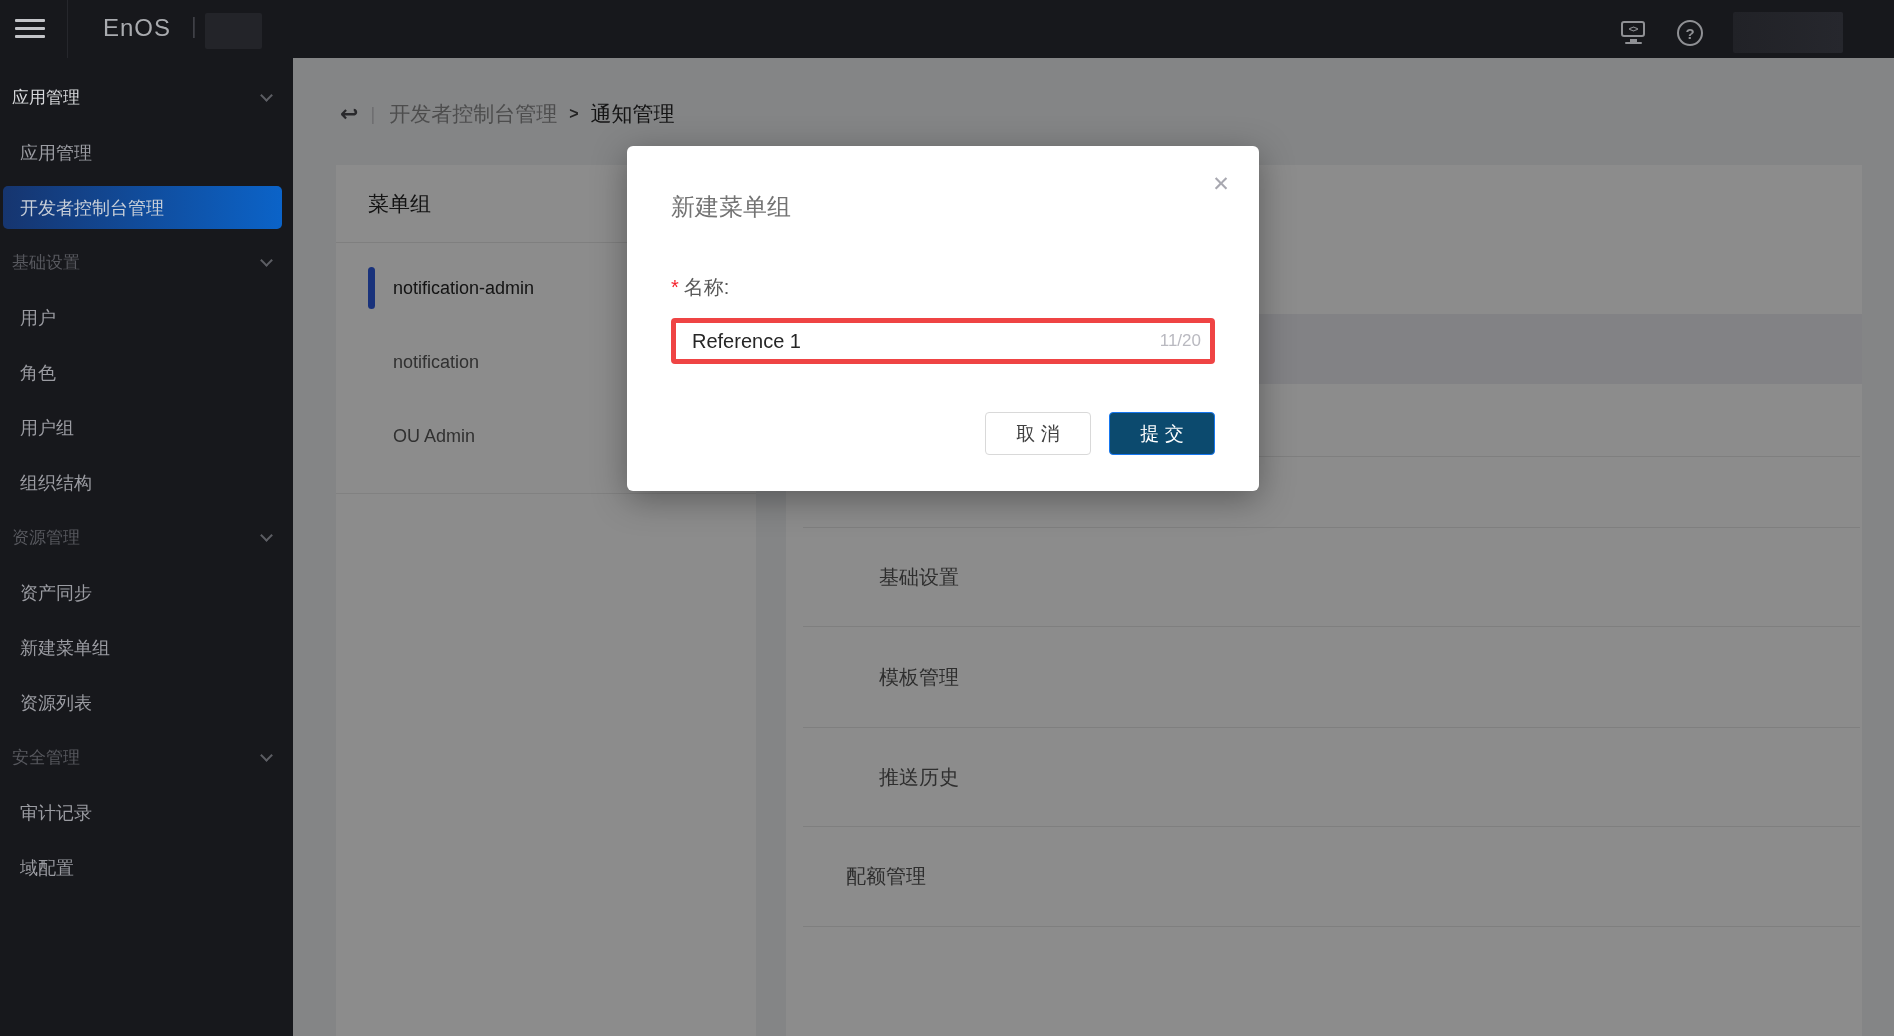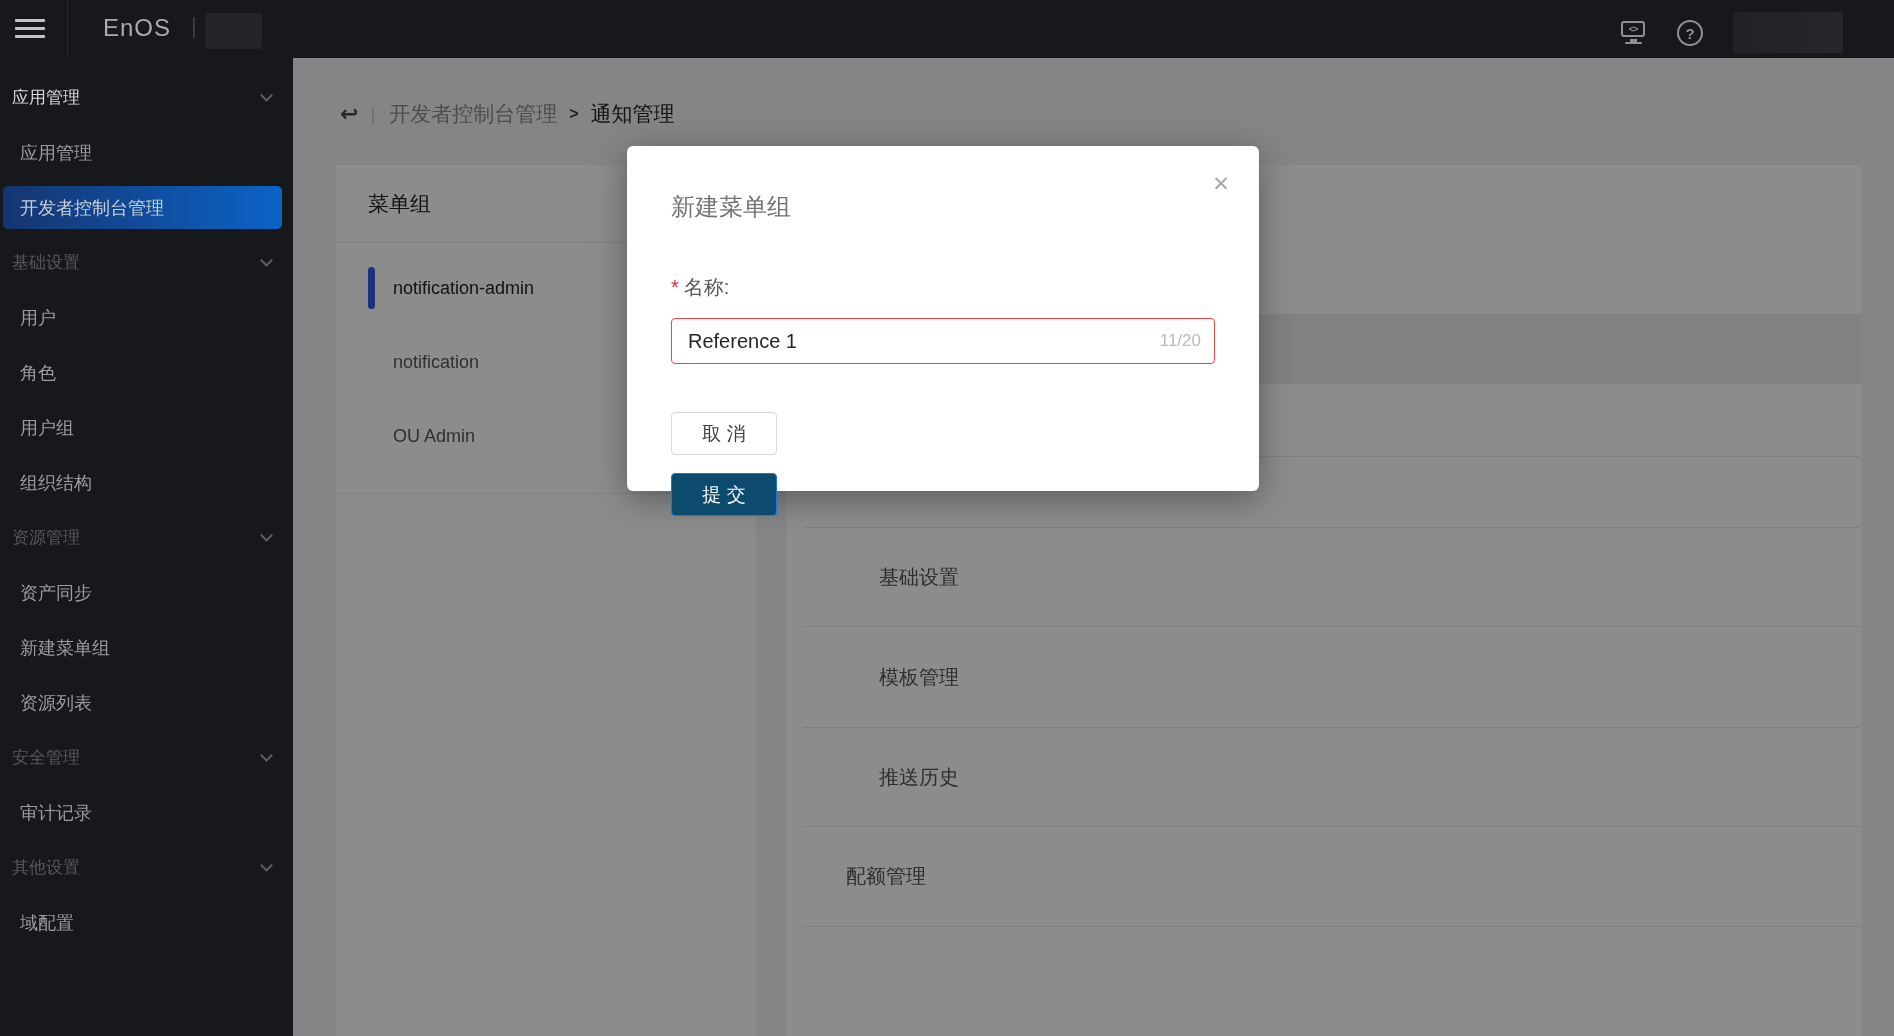--- a/index.html
+++ b/index.html
@@ -77,25 +77,25 @@
   
   .mask { position:absolute; left:293px; top:58px; right:0; bottom:0; background:rgba(0,0,0,0.45); z-index:40; }
   .modal { position:absolute; left:627px; top:146px; width:632px; height:345px; background:#ffffff;
            border-radius:6px; box-shadow:0 8px 34px rgba(0,0,0,0.35); z-index:60; }
   .m-close { position:absolute; top:22px; right:22px; width:32px; height:32px; display:flex; align-items:center;
              justify-content:center; font-size:21px; color:#a8a8b0; cursor:pointer; }
   .m-title { padding:46px 44px 0; font-size:24px; font-weight:500; color:#737373; line-height:30px; }
   .m-label { margin:52px 44px 0; font-size:20px; color:#595959; line-height:26px; }
   .req { color:#f5222d; margin-right:5px; }
   .m-input { position:relative; margin:18px 44px 0; }
-  .m-input input { width:100%; height:46px; border:1px solid #ef4444; border-radius:4px;
+  .m-input input { width:100%; height:46px; border:5px solid #ef4444; border-radius:4px;
                    padding:0 96px 0 16px; font-size:20px; color:#262626; outline:none;
                    font-family:"Liberation Sans","DejaVu Sans",sans-serif; background:#fff; }
   .counter { position:absolute; right:14px; top:50%; transform:translateY(-50%); font-size:17px; color:#b9b9c0; }
-  .m-footer { display:flex; justify-content:flex-end; gap:18px; margin:48px 44px 0;flex-direction:column; }
+  .m-footer { display:flex; justify-content:flex-end; gap:18px; margin:48px 44px 0; }
   .btn { width:106px; height:43px; border-radius:4px; font-size:19px; display:flex; align-items:center;
          justify-content:center; cursor:pointer; font-family:inherit; }
   .btn-cancel { background:#ffffff; border:1px solid #d9d9d9; color:#404040; }
   .btn-submit { background:#0c4a6e; border:1px solid #1677f0; color:#ffffff; }
 </style>
 </head>
 <body>
 
 <div class="content">
 
@@ -206,24 +206,20 @@
   <div class="sb-row sb-item">
     <span>资源列表</span>
   </div>
   <div class="sb-row sb-header">
     <span>安全管理</span>
       <span class="chev"></span>
   </div>
   <div class="sb-row sb-item">
     <span>审计记录</span>
   </div>
-  <div class="sb-row sb-header">
-    <span>其他设置</span>
-      <span class="chev"></span>
-  </div>
   <div class="sb-row sb-item">
     <span>域配置</span>
   </div>
 </div>
 
 <div class="modal">
   <div class="m-close">✕</div>
   <div class="m-title">新建菜单组</div>
   <div class="m-label">
     <span class="req">*</span><span>名称:</span>

